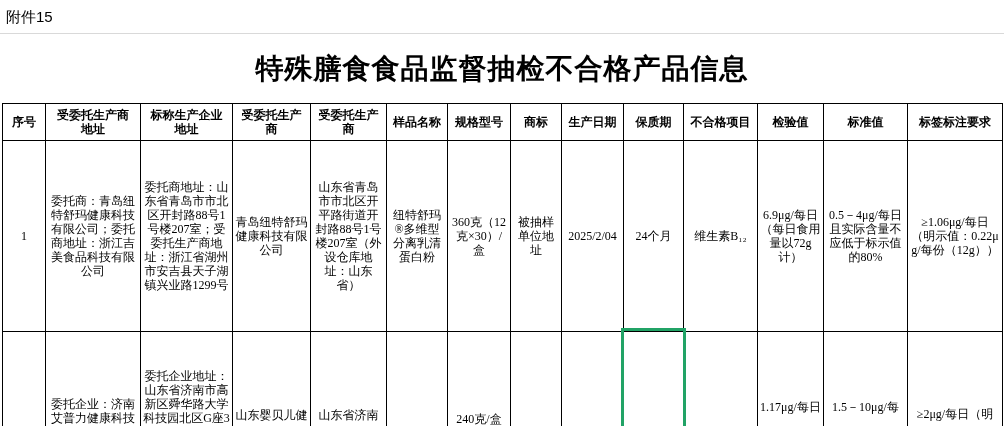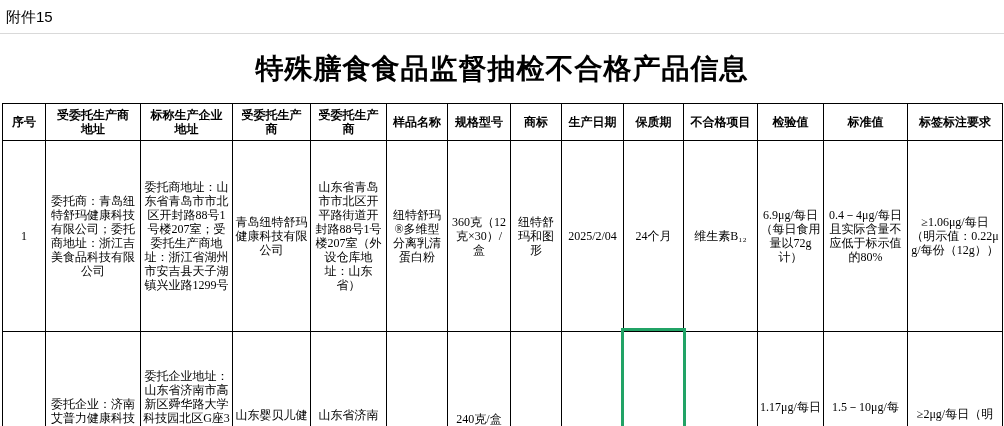--- a/index.html
+++ b/index.html
@@ -91,26 +91,26 @@
     </thead>
     <tbody>
       <tr class="row-1">
         <td>1</td>
         <td>委托商：青岛纽特舒玛健康科技有限公司；委托商地址：浙江吉美食品科技有限公司</td>
         <td>委托商地址：山东省青岛市市北区开封路88号1号楼207室；受委托生产商地址：浙江省湖州市安吉县天子湖镇兴业路1299号</td>
         <td>青岛纽特舒玛健康科技有限公司</td>
         <td>山东省青岛市市北区开平路街道开封路88号1号楼207室（外设仓库地址：山东省）</td>
         <td>纽特舒玛®多维型分离乳清蛋白粉</td>
         <td>360克（12克×30）/盒</td>
-        <td>纽特舒玛和图形</td>
+        <td>被抽样单位地址</td>
         <td>2025/2/04</td>
         <td>24个月</td>
         <td>维生素B₁₂</td>
         <td>6.9μg/每日（每日食用量以72g计）</td>
-        <td>0.4－4μg/每日且实际含量不应低于标示值的80%</td>
+        <td>0.5－4μg/每日且实际含量不应低于标示值的80%</td>
         <td>≥1.06μg/每日（明示值：0.22μg/每份（12g））</td>
       </tr>
       <tr class="row-2">
         <td></td>
         <td class="pt65">委托企业：济南艾普力健康科技</td>
         <td class="pt37">委托企业地址：山东省济南市高新区舜华路大学科技园北区G座3</td>
         <td class="pt76">山东婴贝儿健</td>
         <td class="pt76">山东省济南</td>
         <td></td>
         <td class="pt80">240克/盒</td>

